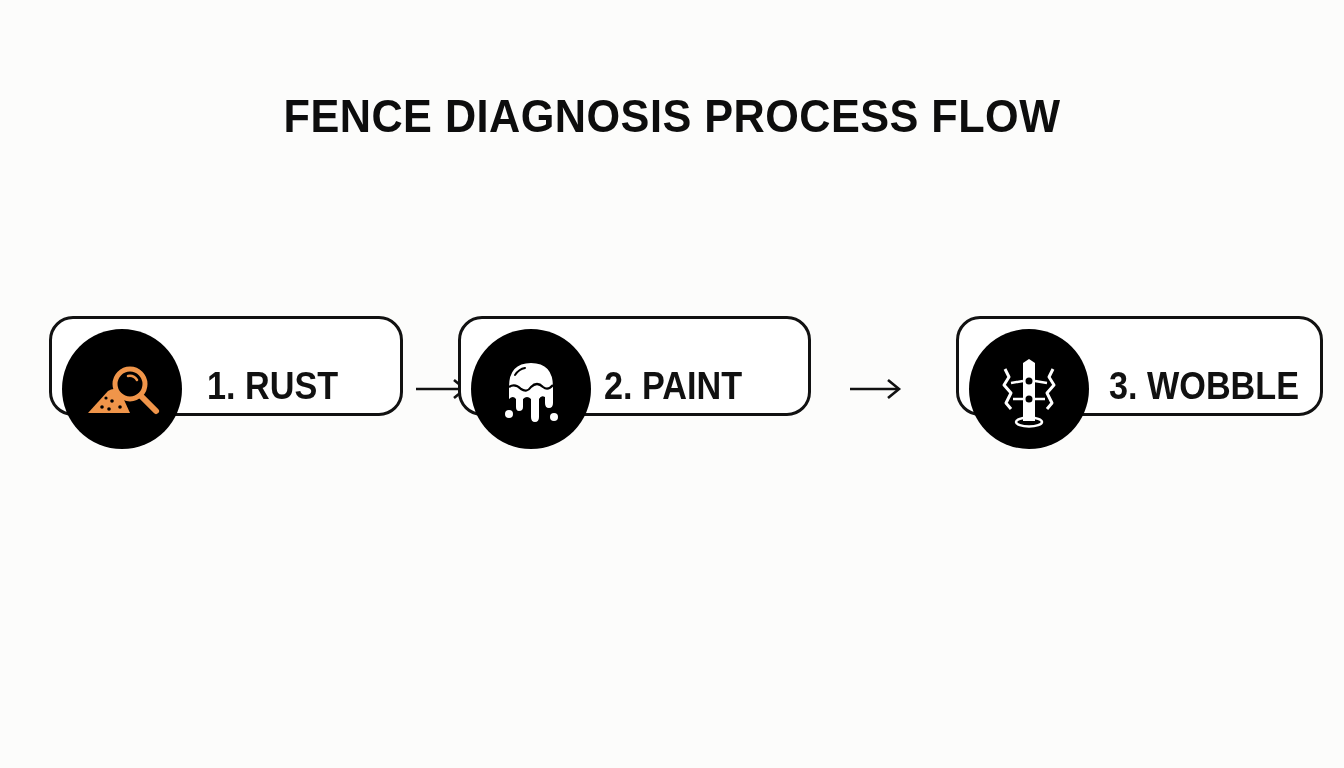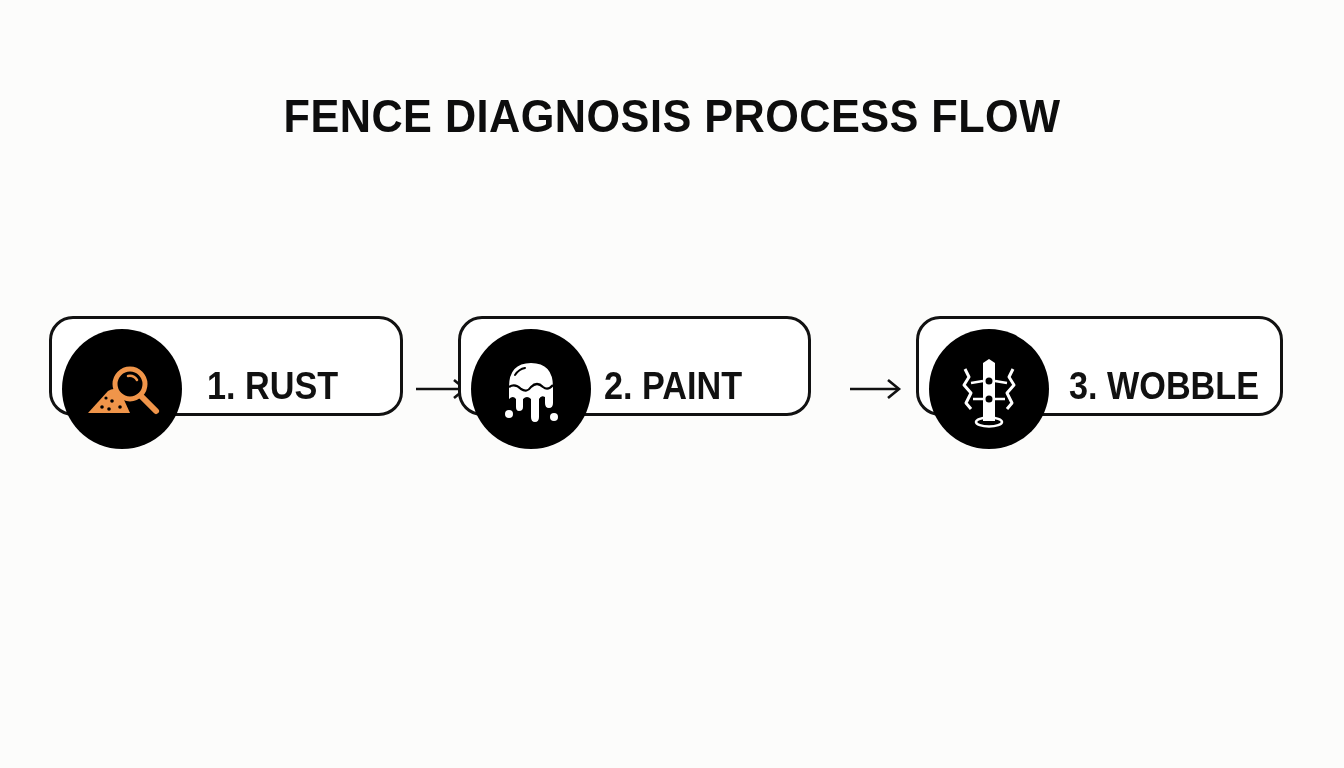--- a/index.html
+++ b/index.html
@@ -108,21 +108,21 @@
     </svg>
   </div>
   <div class="label" style="left:143px;">2. PAINT</div>
 </div>
 
 <svg class="arrow" style="left:848px;" viewBox="0 0 56 26">
   <line x1="2" y1="13" x2="50" y2="13" stroke="#111" stroke-width="2.6"></line>
   <polyline points="40,4 51,13 40,22" fill="none" stroke="#111" stroke-width="2.6"></polyline>
 </svg>
 
-<div class="step" style="left:916px; width:367px;">
+<div class="step" style="left:956px; width:367px;">
   <div class="circle">
     <svg viewBox="0 0 120 120">
 
       <path d="M54 34 L60 30 L66 34 L66 92 L54 92 Z" fill="#fff"></path>
       <circle cx="60" cy="52" r="4.5" fill="#000" stroke="#fff" stroke-width="2"></circle>
       <circle cx="60" cy="70" r="4.5" fill="#000" stroke="#fff" stroke-width="2"></circle>
 
       <line x1="42" y1="54" x2="54" y2="52" stroke="#fff" stroke-width="2.5"></line>
       <line x1="66" y1="52" x2="78" y2="54" stroke="#fff" stroke-width="2.5"></line>
       <line x1="44" y1="70" x2="54" y2="70" stroke="#fff" stroke-width="2.5"></line>

